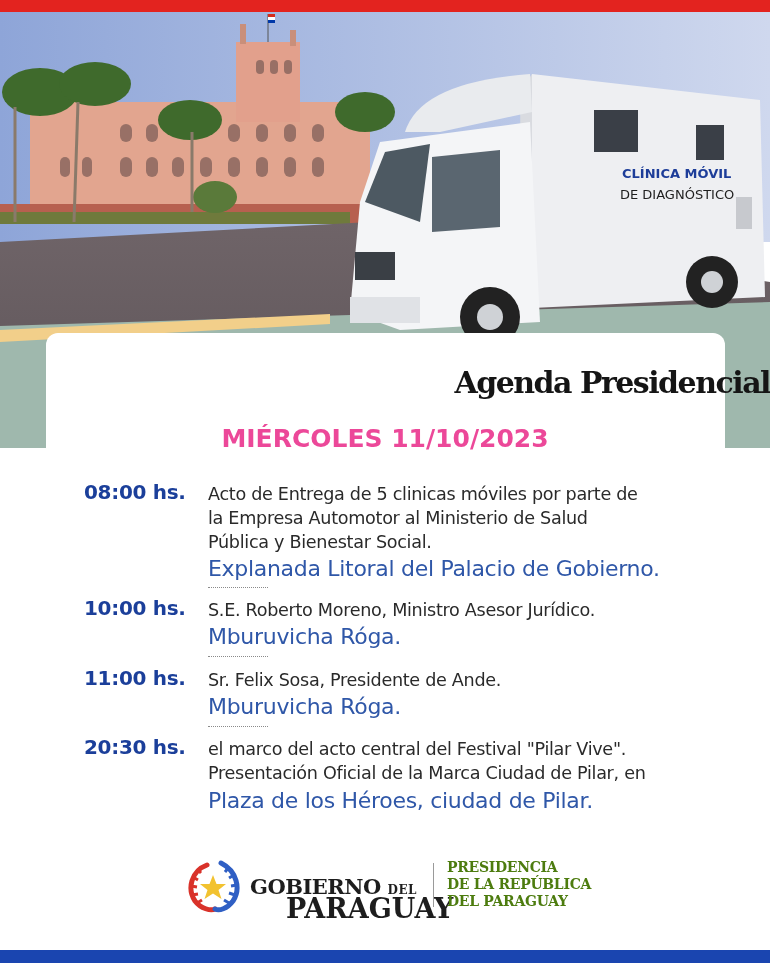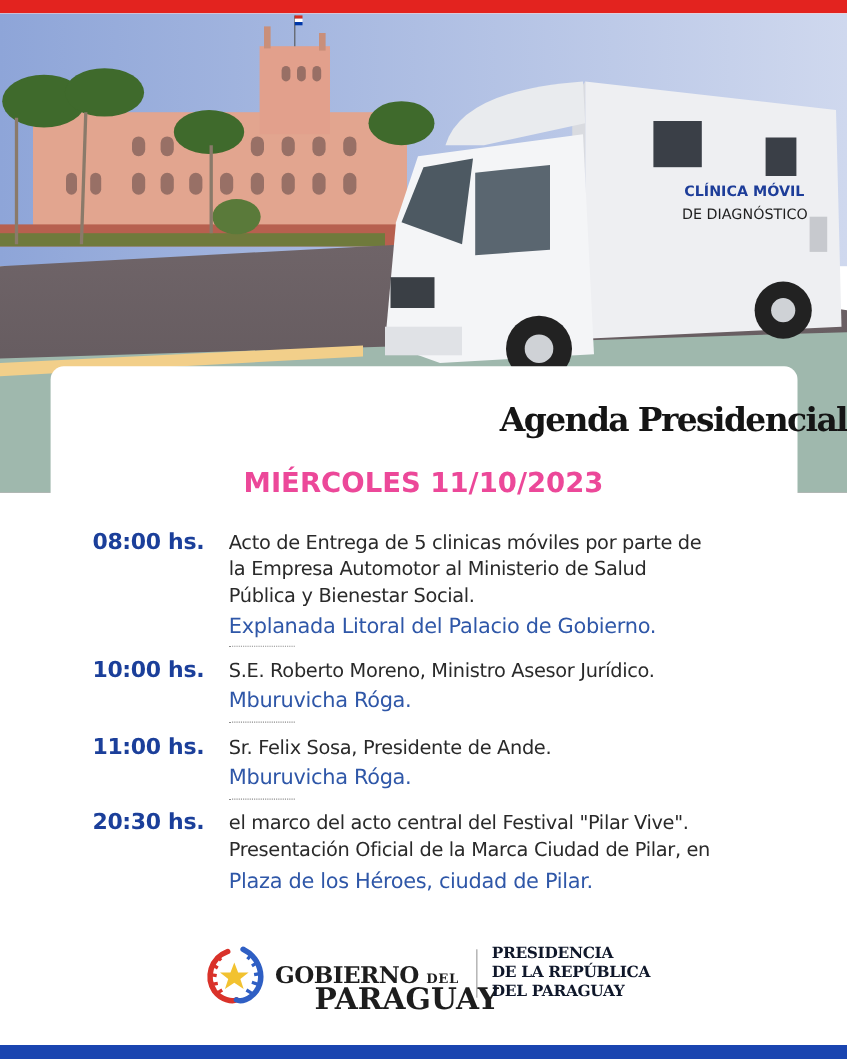--- a/index.html
+++ b/index.html
@@ -17,31 +17,31 @@
   .card { position: absolute; left: 46px; top: 333px; width: 679px; height: 140px; background: #ffffff; border-radius: 12px 12px 0 0; }
   .title { position: absolute; left: 0; top: 365px; width: 770px; text-align: right;
            font-family: "DejaVu Serif", "Liberation Serif", serif; font-weight: bold; font-size: 30px; color: #151515; letter-spacing: -1.5px; }
   .date { position: absolute; left: 0; top: 424px; width: 770px; text-align: center;
           font-family: "DejaVu Sans", sans-serif; font-weight: bold; font-size: 25px; color: #ec4899; letter-spacing: 0px; }
 
   .agenda { position: absolute; left: 0; top: 480px; width: 770px; }
   .item { position: absolute; left: 0; width: 770px; }
   .time { position: absolute; left: 84px; top: 0; font-family: "DejaVu Sans", sans-serif; font-size: 20px; color: #1b3f9a; font-weight: 600; letter-spacing: -0.3px; }
   .desc { position: absolute; left: 208px; top: 2px; width: 490px; font-family: "DejaVu Sans", sans-serif; font-size: 17.6px; line-height: 24px; color: #2a2a2a; letter-spacing: -0.3px; }
-  .loc { position: absolute; left: 208px; font-family: "DejaVu Sans", sans-serif; font-size: 19px; line-height: 24px; color: #2f57a8; letter-spacing: -0.3px; }
+  .loc { position: absolute; left: 208px; font-family: "DejaVu Sans", sans-serif; font-size: 22px; line-height: 24px; color: #2f57a8; letter-spacing: -0.3px; }
   .sep { position: absolute; left: 208px; width: 60px; height: 0; border-top: 1px dotted #8a8a8a; }
 
   
   .footer { position: absolute; left: 0; top: 855px; width: 770px; height: 60px; }
   .emblem { position: absolute; left: 185px; top: 4px; width: 56px; height: 54px; }
   .gob1 { position: absolute; left: 250px; top: 3px; font-family: "DejaVu Serif", serif; font-weight: bold; font-size: 21px; color: #1d1d1d; letter-spacing: -0.5px; margin-top: 16px; }
   .gob1 .del { font-size: 12px; letter-spacing: 0.5px; }
   .gob2 { position: absolute; left: 250px; top: 38px; font-family: "DejaVu Serif", serif; font-weight: bold; font-size: 27px; color: #1d1d1d; letter-spacing: 0px; margin-left: 36px; }
   .vdiv { position: absolute; left: 433px; top: 8px; width: 1px; height: 44px; background: #9a9a9a; }
-  .pres { position: absolute; left: 447px; top: 4px; font-family: "DejaVu Serif", serif; font-weight: bold; font-size: 14px; line-height: 17px; color: #0f172a; letter-spacing: -0.3px; }
+  .pres { position: absolute; left: 447px; top: 4px; font-family: "DejaVu Serif", serif; font-weight: bold; font-size: 14px; line-height: 17px; color: #4d7c0f; letter-spacing: -0.3px; }
 </style>
 </head>
 <body>
 
 <div class="top-bar"></div>
 
 <div class="photo">
   <svg width="770" height="436" viewBox="0 0 770 436">
     <defs>
       <linearGradient id="sky" x1="0" y1="0" x2="1" y2="0">

